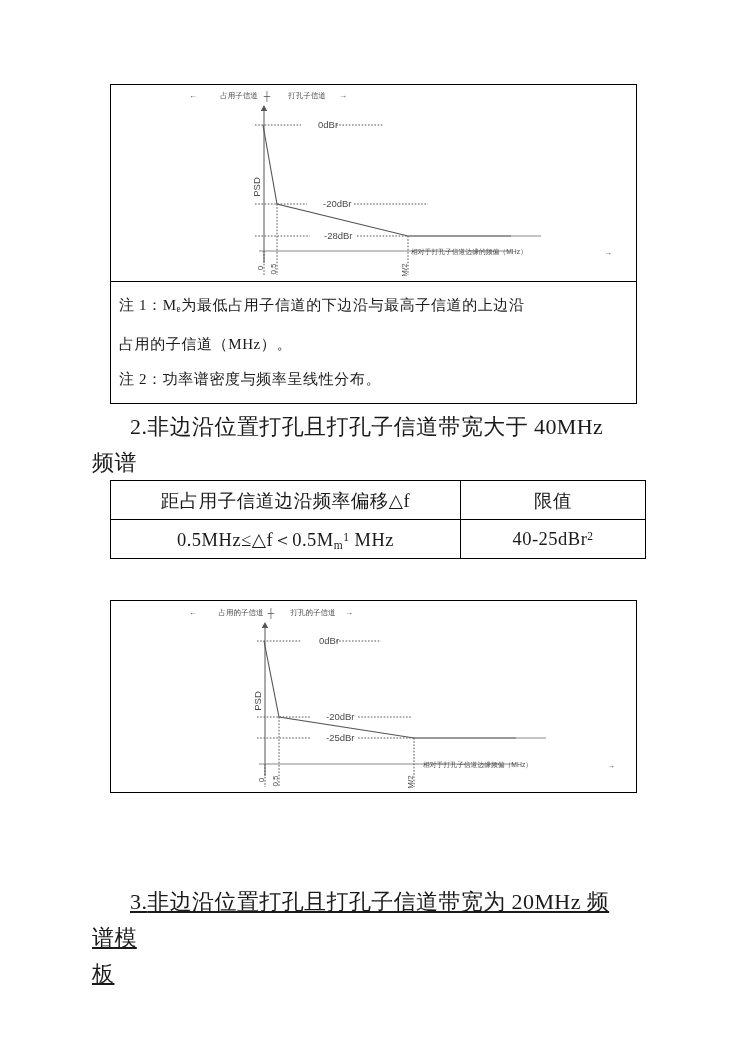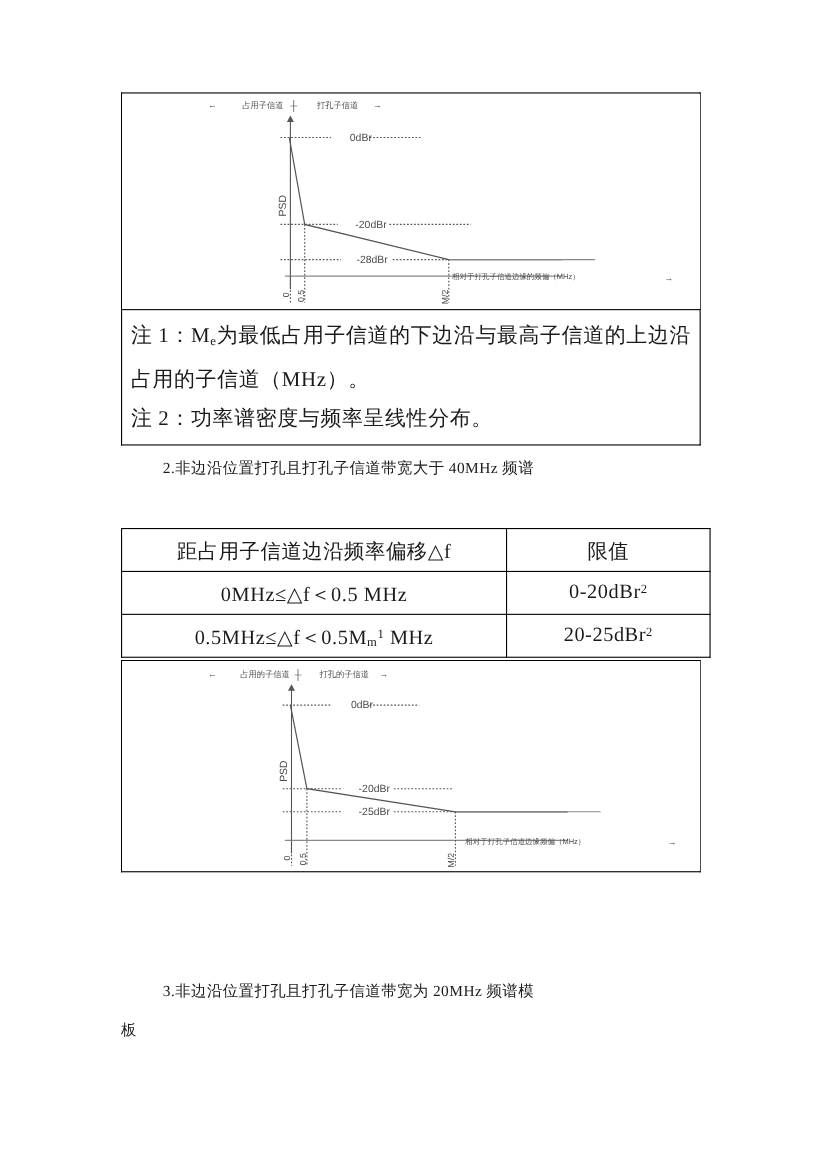--- a/index.html
+++ b/index.html
@@ -35,37 +35,37 @@
     border: 1px solid #000;
     padding: 0;
     vertical-align: middle;
   }
 
   
   .note-cell {
     padding: 6px 8px 6px 8px !important;
   }
   .note-line {
-    font-size: 19px;
+    font-size: 15px;
     line-height: 35px;
     letter-spacing: 0.6px;
     white-space: nowrap;
   }
   .note-line .lead {
     font-weight: normal;
   }
   sub.sb { font-size: 0.62em; vertical-align: -0.22em; }
   sup.sp { font-size: 0.62em; vertical-align: 0.45em; }
 
   
   .body-para {
     position: absolute;
-    left: 110px;
+    left: 92px;
     width: 530px;
-    font-size: 14px;
+    font-size: 22px;
     line-height: 36px;
     letter-spacing: 0.4px;
   }
   .body-para .indent { display: inline-block; width: 38px; }
 
   
   .data-table {
     position: absolute;
     left: 110px;
     width: 527px;
@@ -171,26 +171,22 @@
     </div>
   </div>
 
   <table class="data-table" style="top:480px;">
     <tbody>
         <tr>
       <td class="col-a">距占用子信道边沿频率偏移△f</td>
       <td class="col-b">限值</td>
     </tr>
     <tr>
-      <td class="col-a">0MHz≤△f＜0.5 MHz</td>
-      <td class="col-b"><span>0-20dBr</span><sup class="sp">2</sup></td>
-    </tr>
-    <tr>
       <td class="col-a"><span>0.5MHz≤△f＜0.5M</span><sub class="sb">m</sub><sup class="sp">1</sup><span> MHz</span></td>
-      <td class="col-b"><span>20-25dBr</span><sup class="sp">2</sup></td>
+      <td class="col-b"><span>40-25dBr</span><sup class="sp">2</sup></td>
     </tr>
   </tbody>
     </table>
 
   <table class="doc-table" style="top:600px;">
     <tbody>
         <tr>
       <td class="chart-cell" style="height:191px;">
         <svg class="chart-svg" width="525" height="191" viewBox="0 0 525 191">
 
@@ -237,20 +233,20 @@
           <text x="302" y="181" font-size="8" transform="rotate(-90 302 181)" text-anchor="middle">M/2</text>
 
           <text x="312" y="166" font-size="6.8">相对于打孔子信道边缘频偏（MHz）</text>
           <text x="500" y="167" font-size="8" text-anchor="middle">→</text>
         </svg>
       </td>
     </tr>
   </tbody>
     </table>
 
-  <div class="body-para" style="top:884px;">
+  <div class="body-para" style="top:884px;text-decoration:underline;">
     <div>
       <span class="indent"></span><span>3.</span><span>非边沿位置打孔且打孔子信道带宽为 20MHz 频谱模</span>
     </div>
     <div>板</div>
   </div>
 
 </div>
 
 </body></html>

